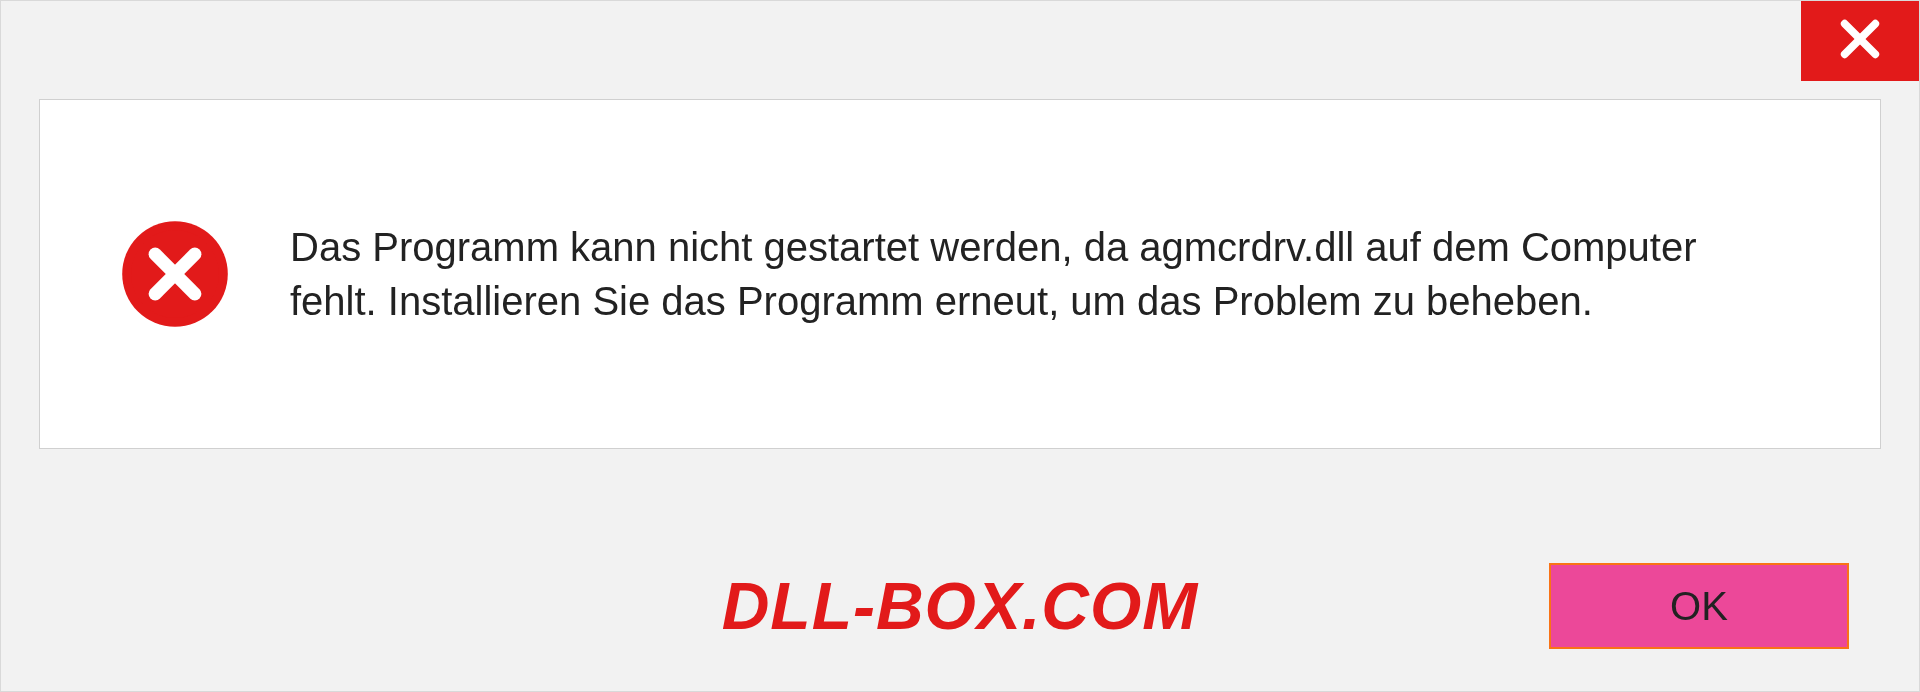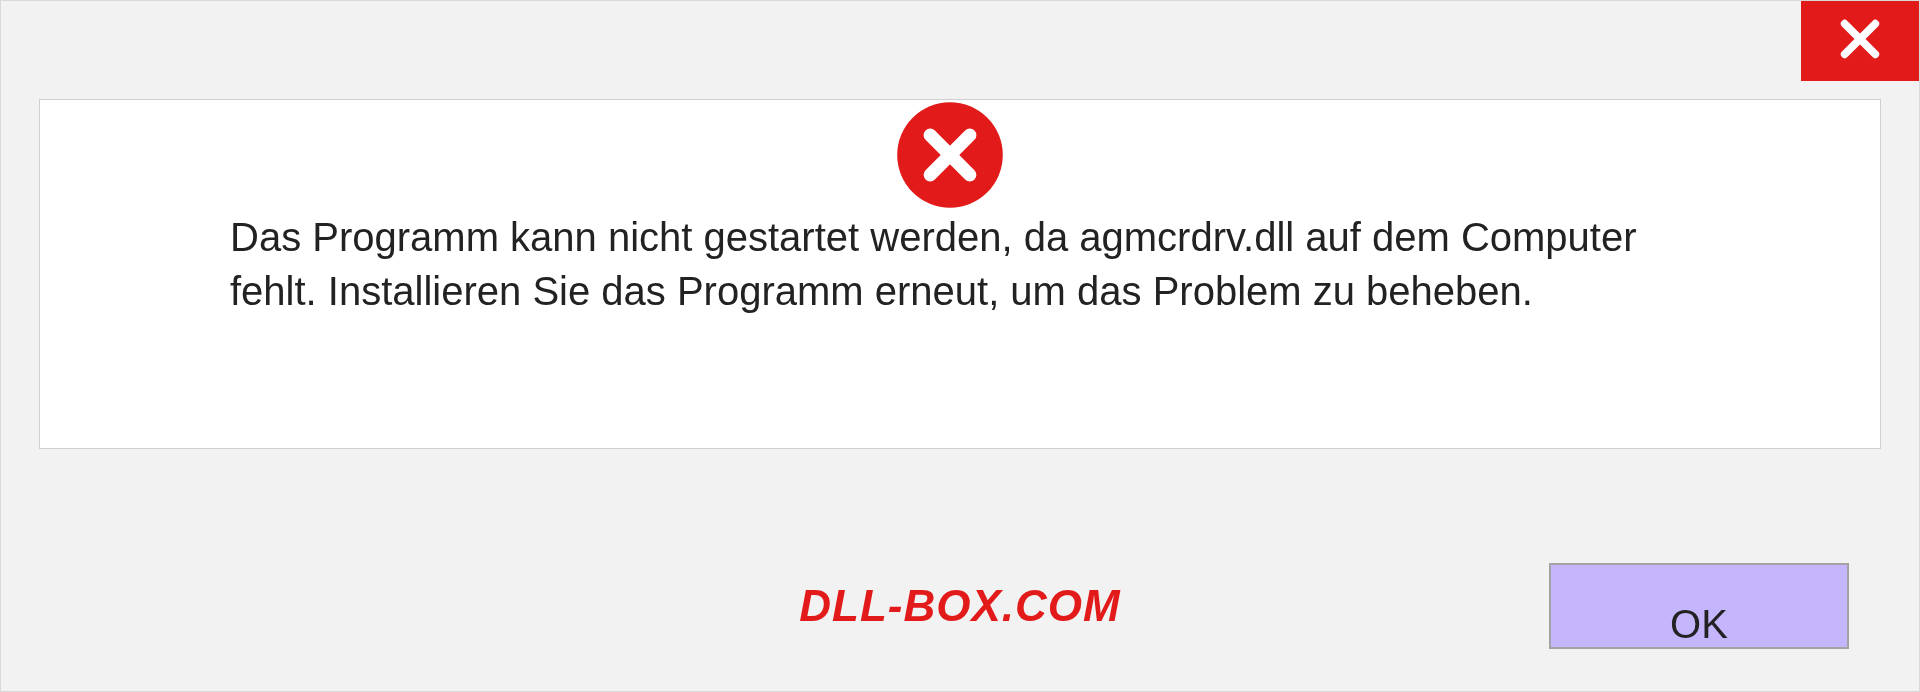--- a/index.html
+++ b/index.html
@@ -44,21 +44,20 @@
   }
   .close-btn svg { width: 46px; height: 46px; }
   .content-box {
     margin: 0 38px;
     background: #ffffff;
     border: 1px solid #d0d0d0;
     height: 350px;
     display: flex;
     align-items: center;
     padding: 0 40px 0 80px;
-    flex-direction: column;
   }
   .error-icon {
     flex: 0 0 auto;
     width: 110px;
     height: 110px;
     margin-right: 60px;
   }
   .error-icon svg { width: 100%; height: 100%; }
   .message {
     font-size: 40px;
@@ -72,37 +71,37 @@
     height: 170px;
     display: flex;
     align-items: center;
     justify-content: flex-end;
     padding: 0 70px;
   }
   .watermark {
     position: absolute;
     left: 0; right: 0;
     text-align: center;
-    font-size: 44px;
+    font-size: 66px;
     font-weight: 900;
     color: #e21a1a;
     letter-spacing: 1px;
     font-style: italic;
     pointer-events: none;
     font-family: Arial, Helvetica, sans-serif;
   }
   .ok-btn {
     position: relative;
     z-index: 2;
     width: 300px;
     height: 86px;
-    background: #c4b5fd;
-    border: 2px solid #a3a3a3;
+    background: #ec4899;
+    border: 2px solid #f97316;
     display: flex;
-    align-items: flex-end;
+    align-items: center;
     justify-content: center;
     font-size: 40px;
     color: #222;
     cursor: pointer;
   }
 </style>
 </head>
 <body>
 
 <div class="dialog">

